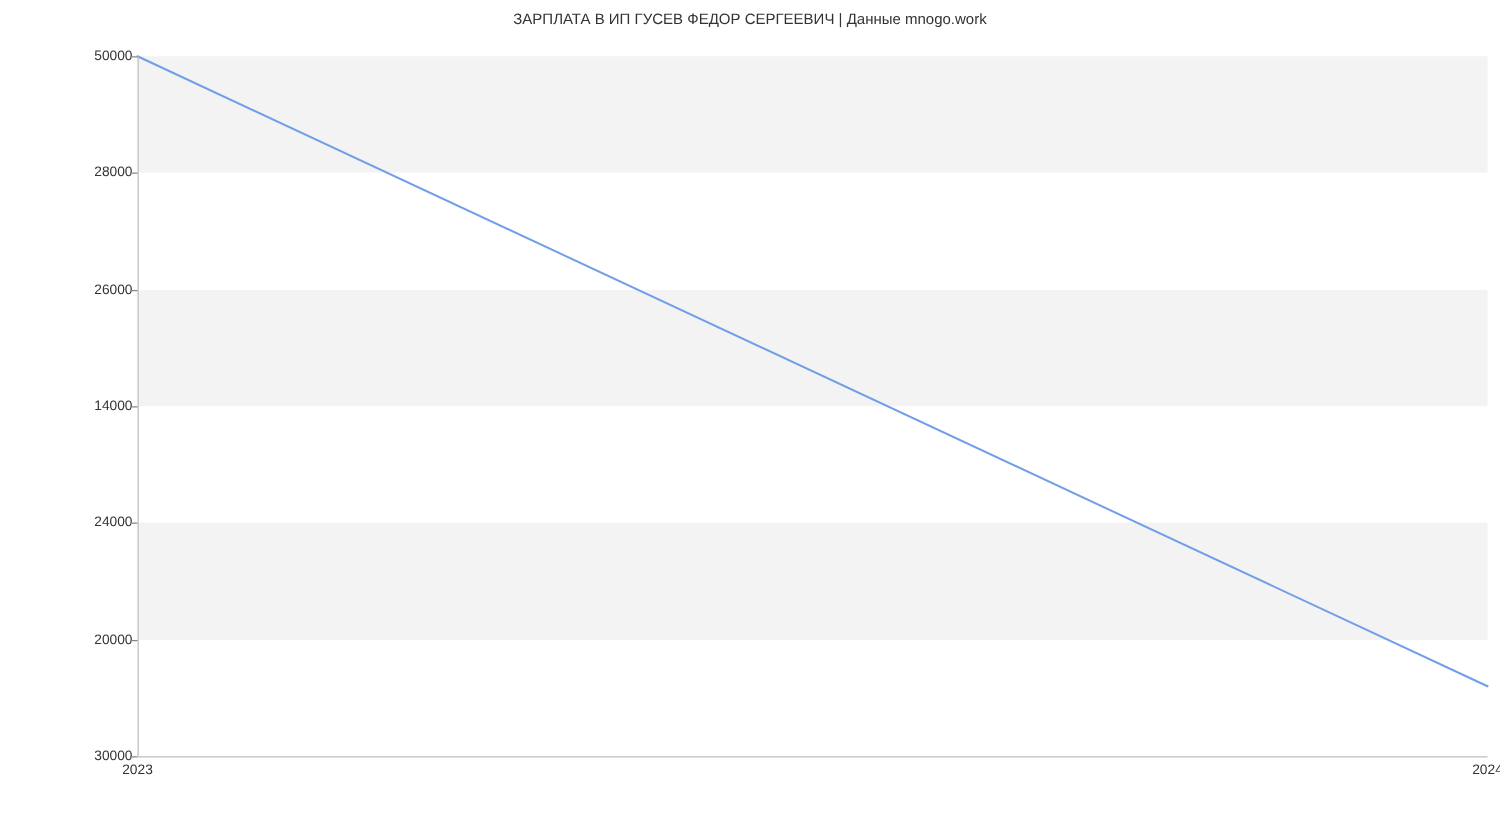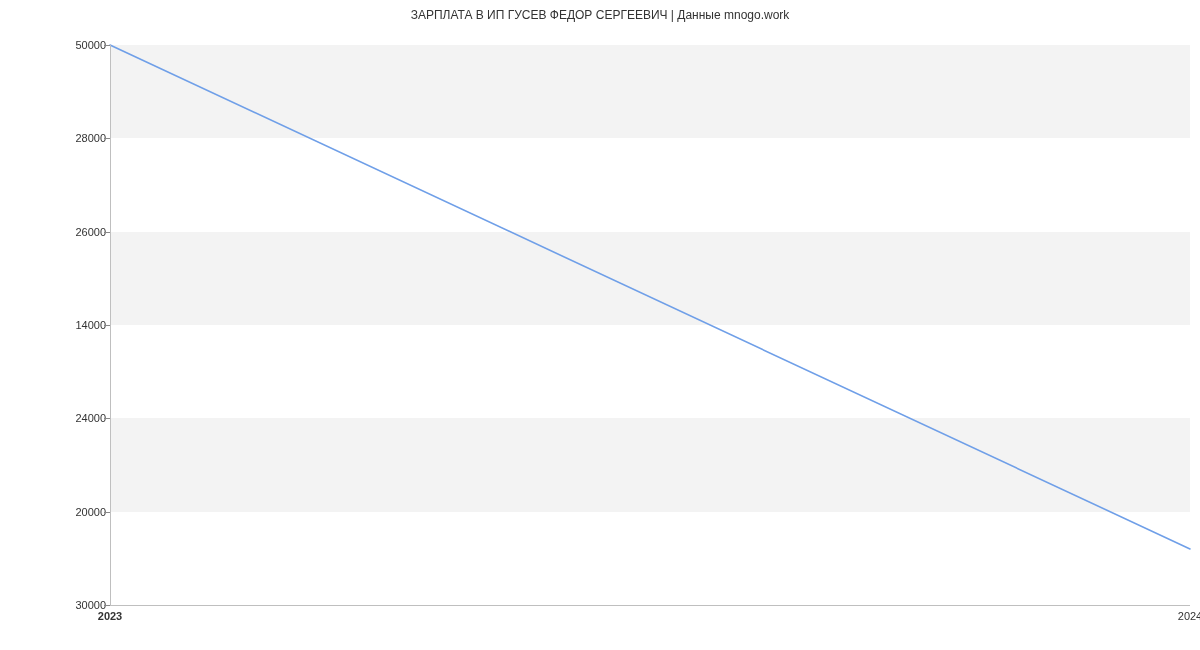--- a/index.html
+++ b/index.html
@@ -102,15 +102,15 @@
     <div class="y-tick" style="top: 418.333px;">24000</div>
     <div class="y-tick-mark" style="left: 104px; top: 418.333px;"></div>
     <div class="y-tick" style="top: 325px;">14000</div>
     <div class="y-tick-mark" style="left: 104px; top: 325px;"></div>
     <div class="y-tick" style="top: 231.667px;">26000</div>
     <div class="y-tick-mark" style="left: 104px; top: 231.667px;"></div>
     <div class="y-tick" style="top: 138.333px; text-align: right;">28000</div>
     <div class="y-tick-mark" style="left: 104px; top: 138.333px;"></div>
     <div class="y-tick" style="top: 45px;">50000</div>
     <div class="y-tick-mark" style="left: 104px; top: 45px;"></div>
-    <div class="x-tick" style="left: 110px; font-weight: bold;">2023</div>
+    <div class="x-tick" style="left: 110px;">2023</div>
     <div class="x-tick" style="left: 1190px;">2024</div>
   </div>
 
 </body></html>

